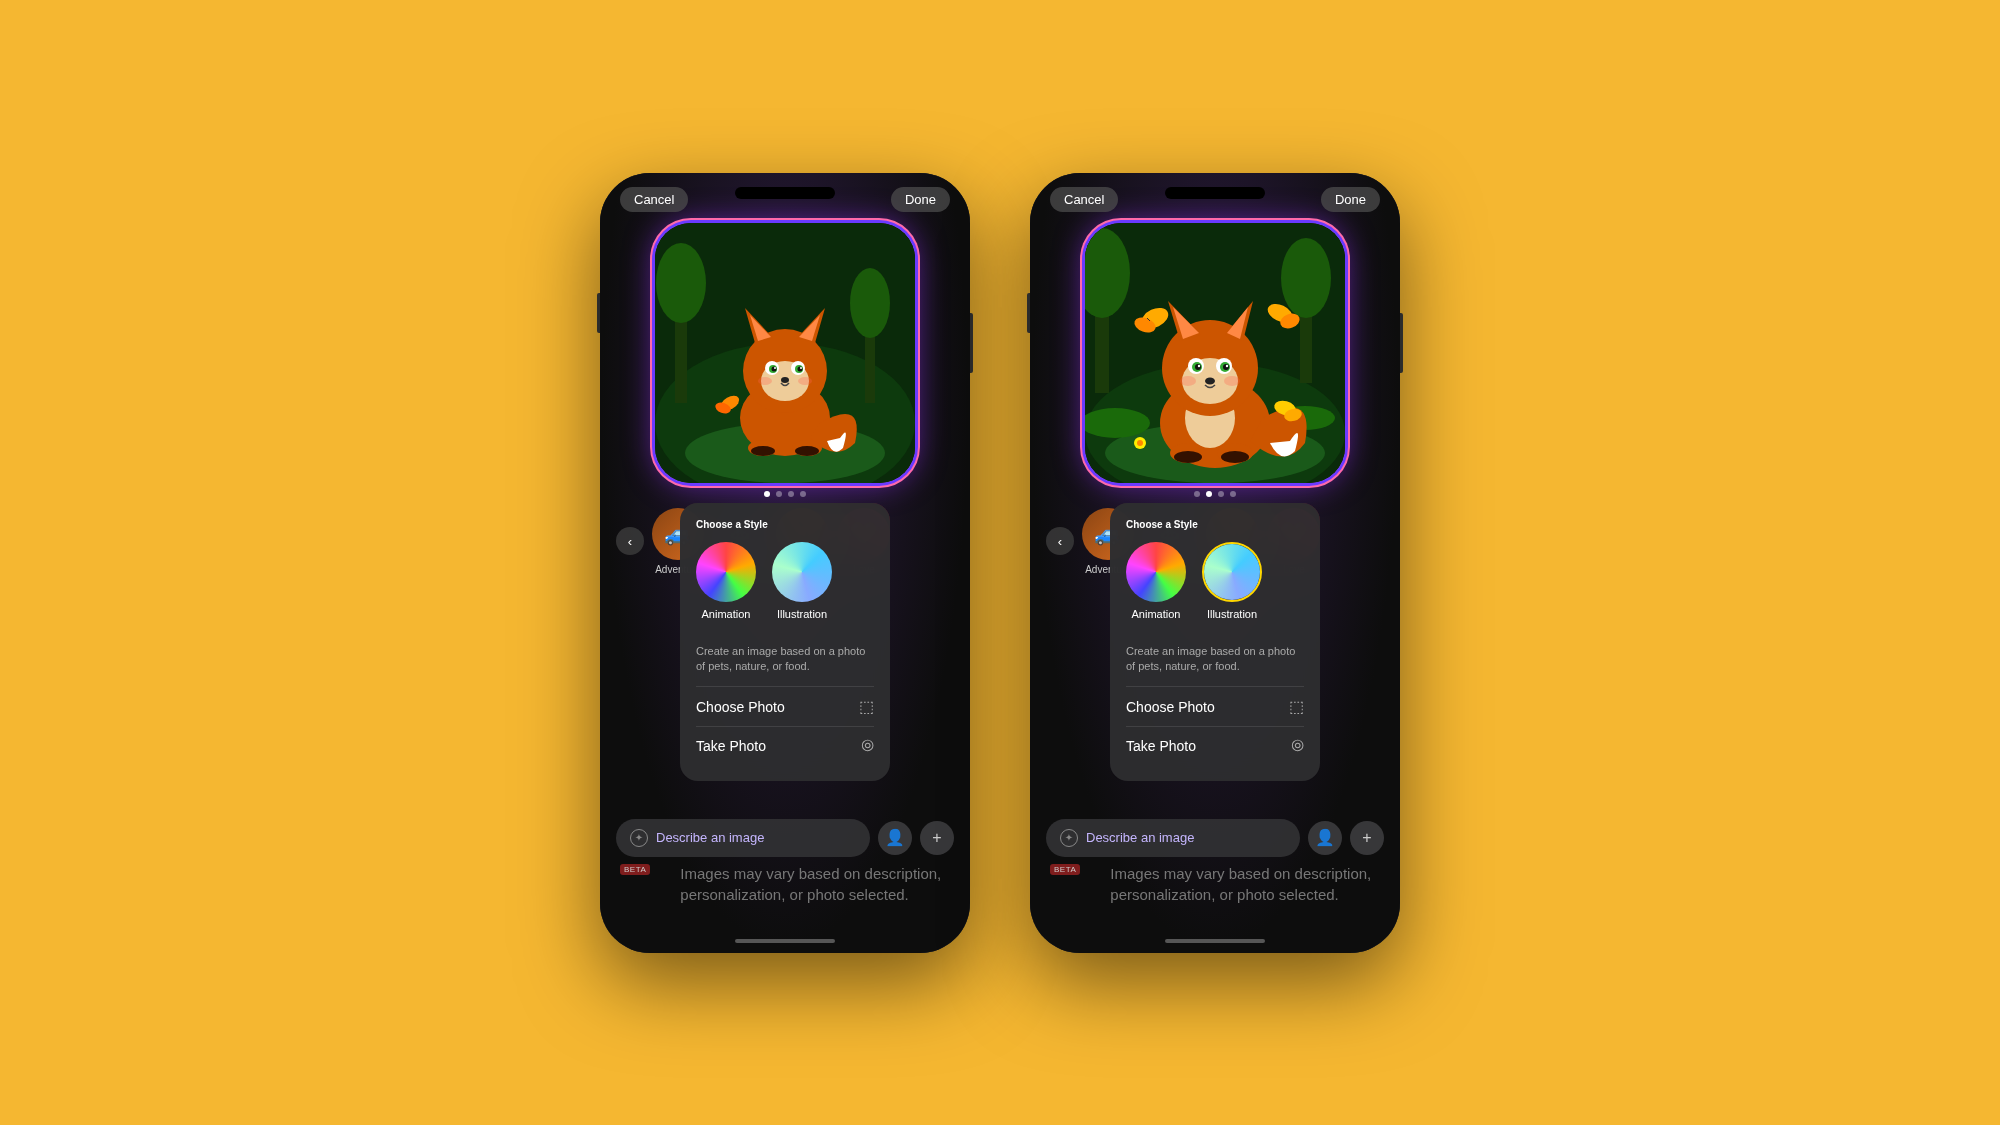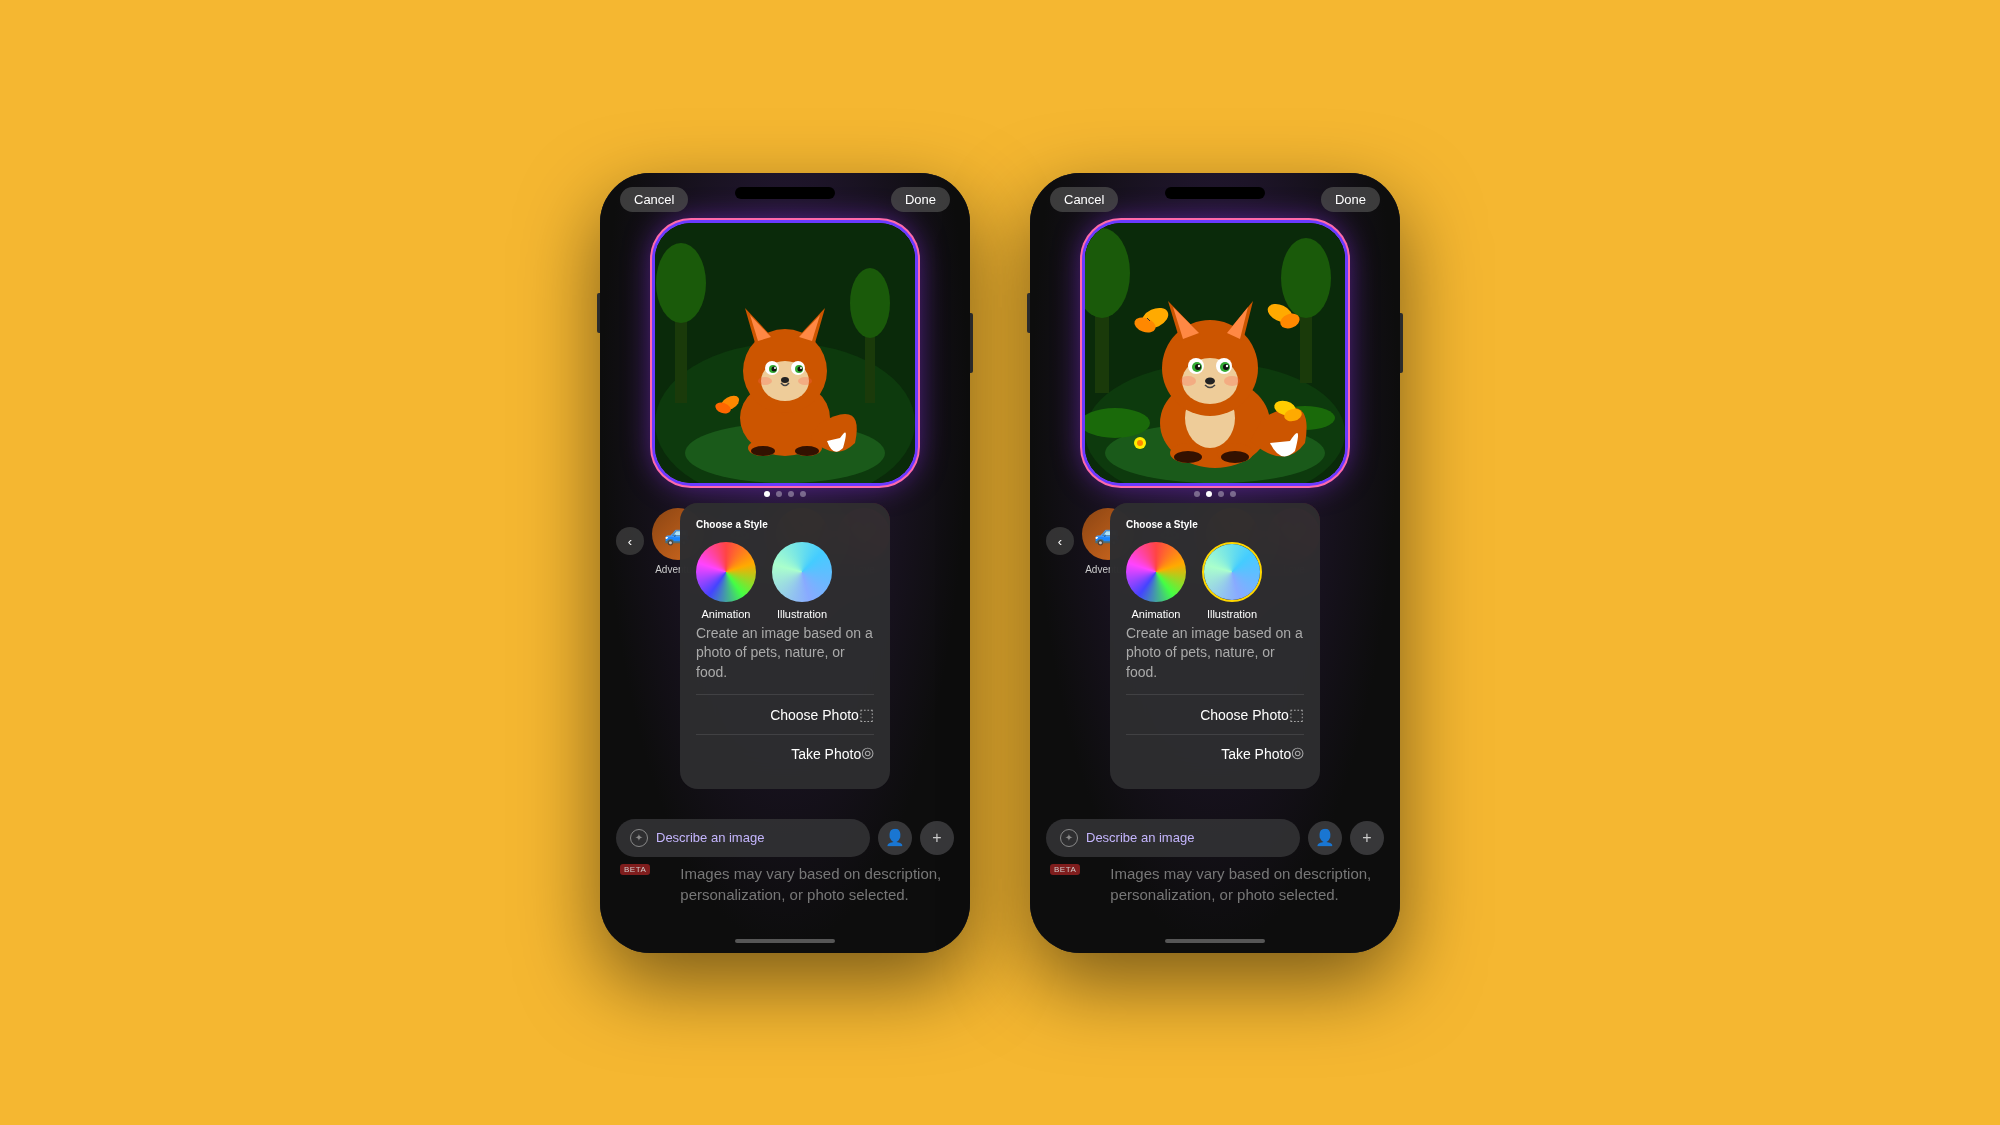--- a/index.html
+++ b/index.html
@@ -173,21 +173,21 @@
     .popup-title {
       color: #fff;
       font-size: 10px;
       font-weight: 600;
       margin-bottom: 12px;
     }
 
     .popup-styles {
       display: flex;
       gap: 16px;
-      margin-bottom: 4px;
+      margin-bottom: 24px;
     }
 
     .popup-style-item {
       display: flex;
       flex-direction: column;
       align-items: center;
       gap: 6px;
       cursor: pointer;
     }
 
@@ -199,29 +199,29 @@
       position: relative;
     }
 
     .popup-style-label {
       color: #fff;
       font-size: 11px;
     }
 
     .popup-desc {
       color: #aaa;
-      font-size: 14px;
+      font-size: 11px;
       line-height: 1.4;
       margin-bottom: 12px;
     }
 
     .popup-option {
       display: flex;
       align-items: center;
-      justify-content: flex-end;
+      justify-content: space-between;
       padding: 10px 0;
       border-top: 1px solid rgba(255,255,255,0.1);
       cursor: pointer;
     }
 
     .popup-option-label {
       color: #fff;
       font-size: 14px;
     }
 

